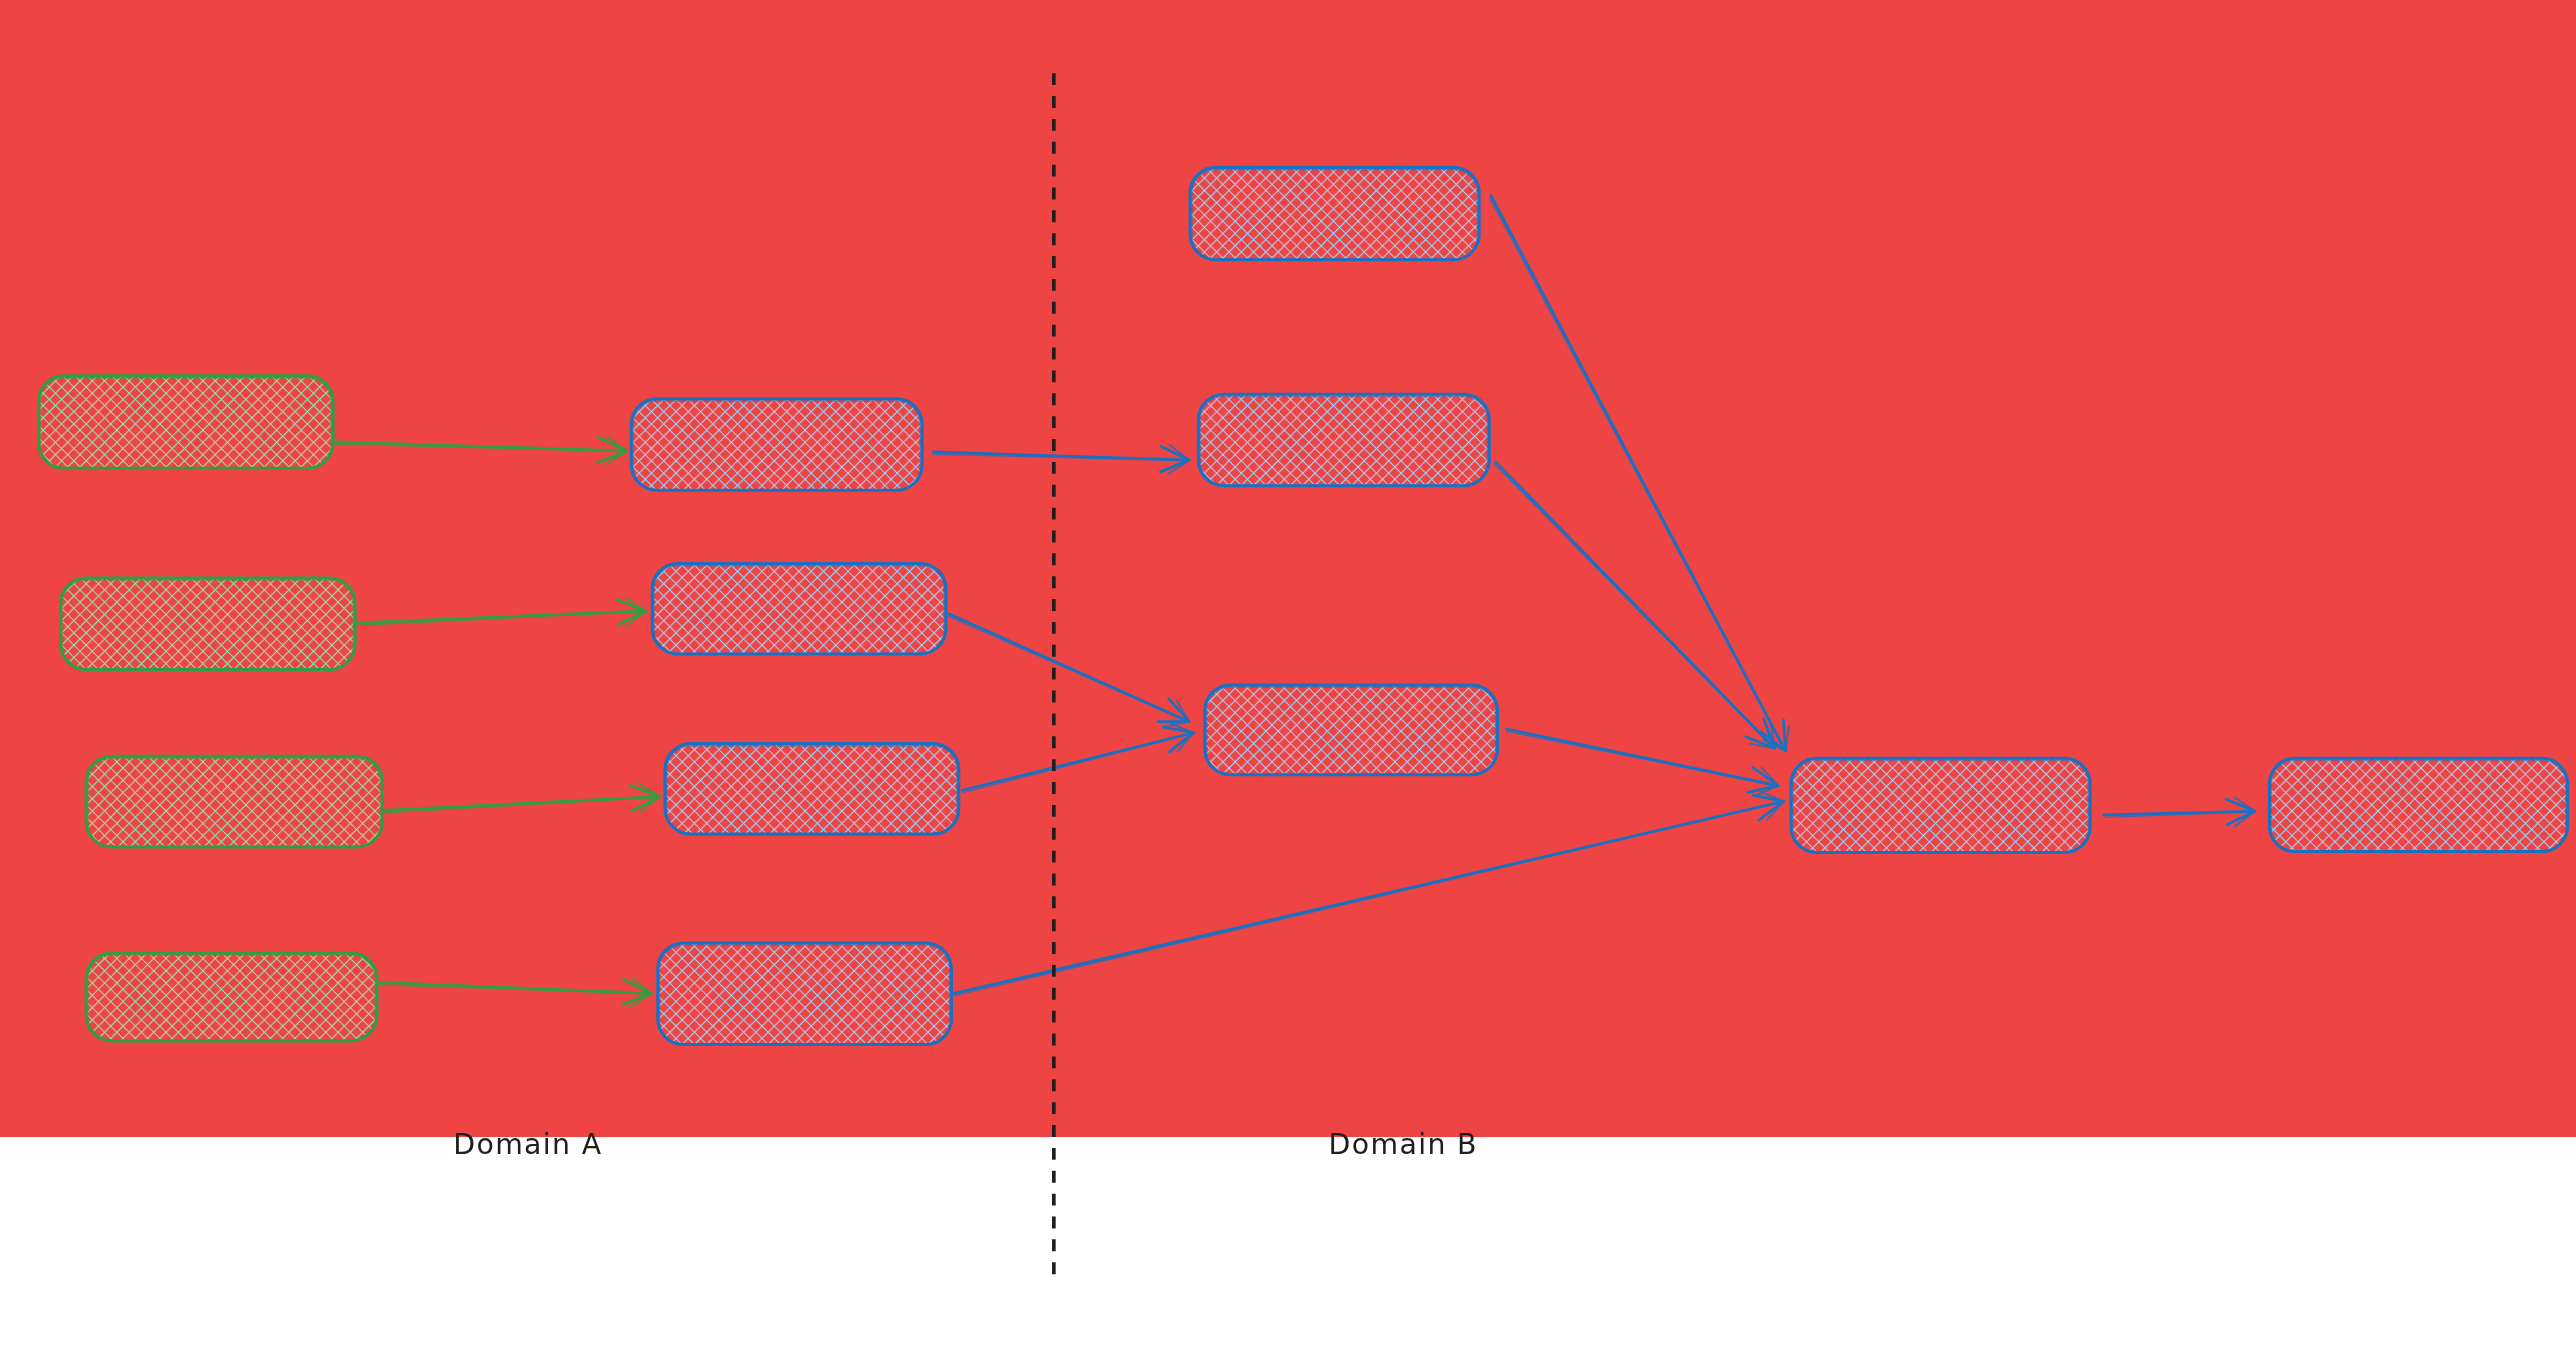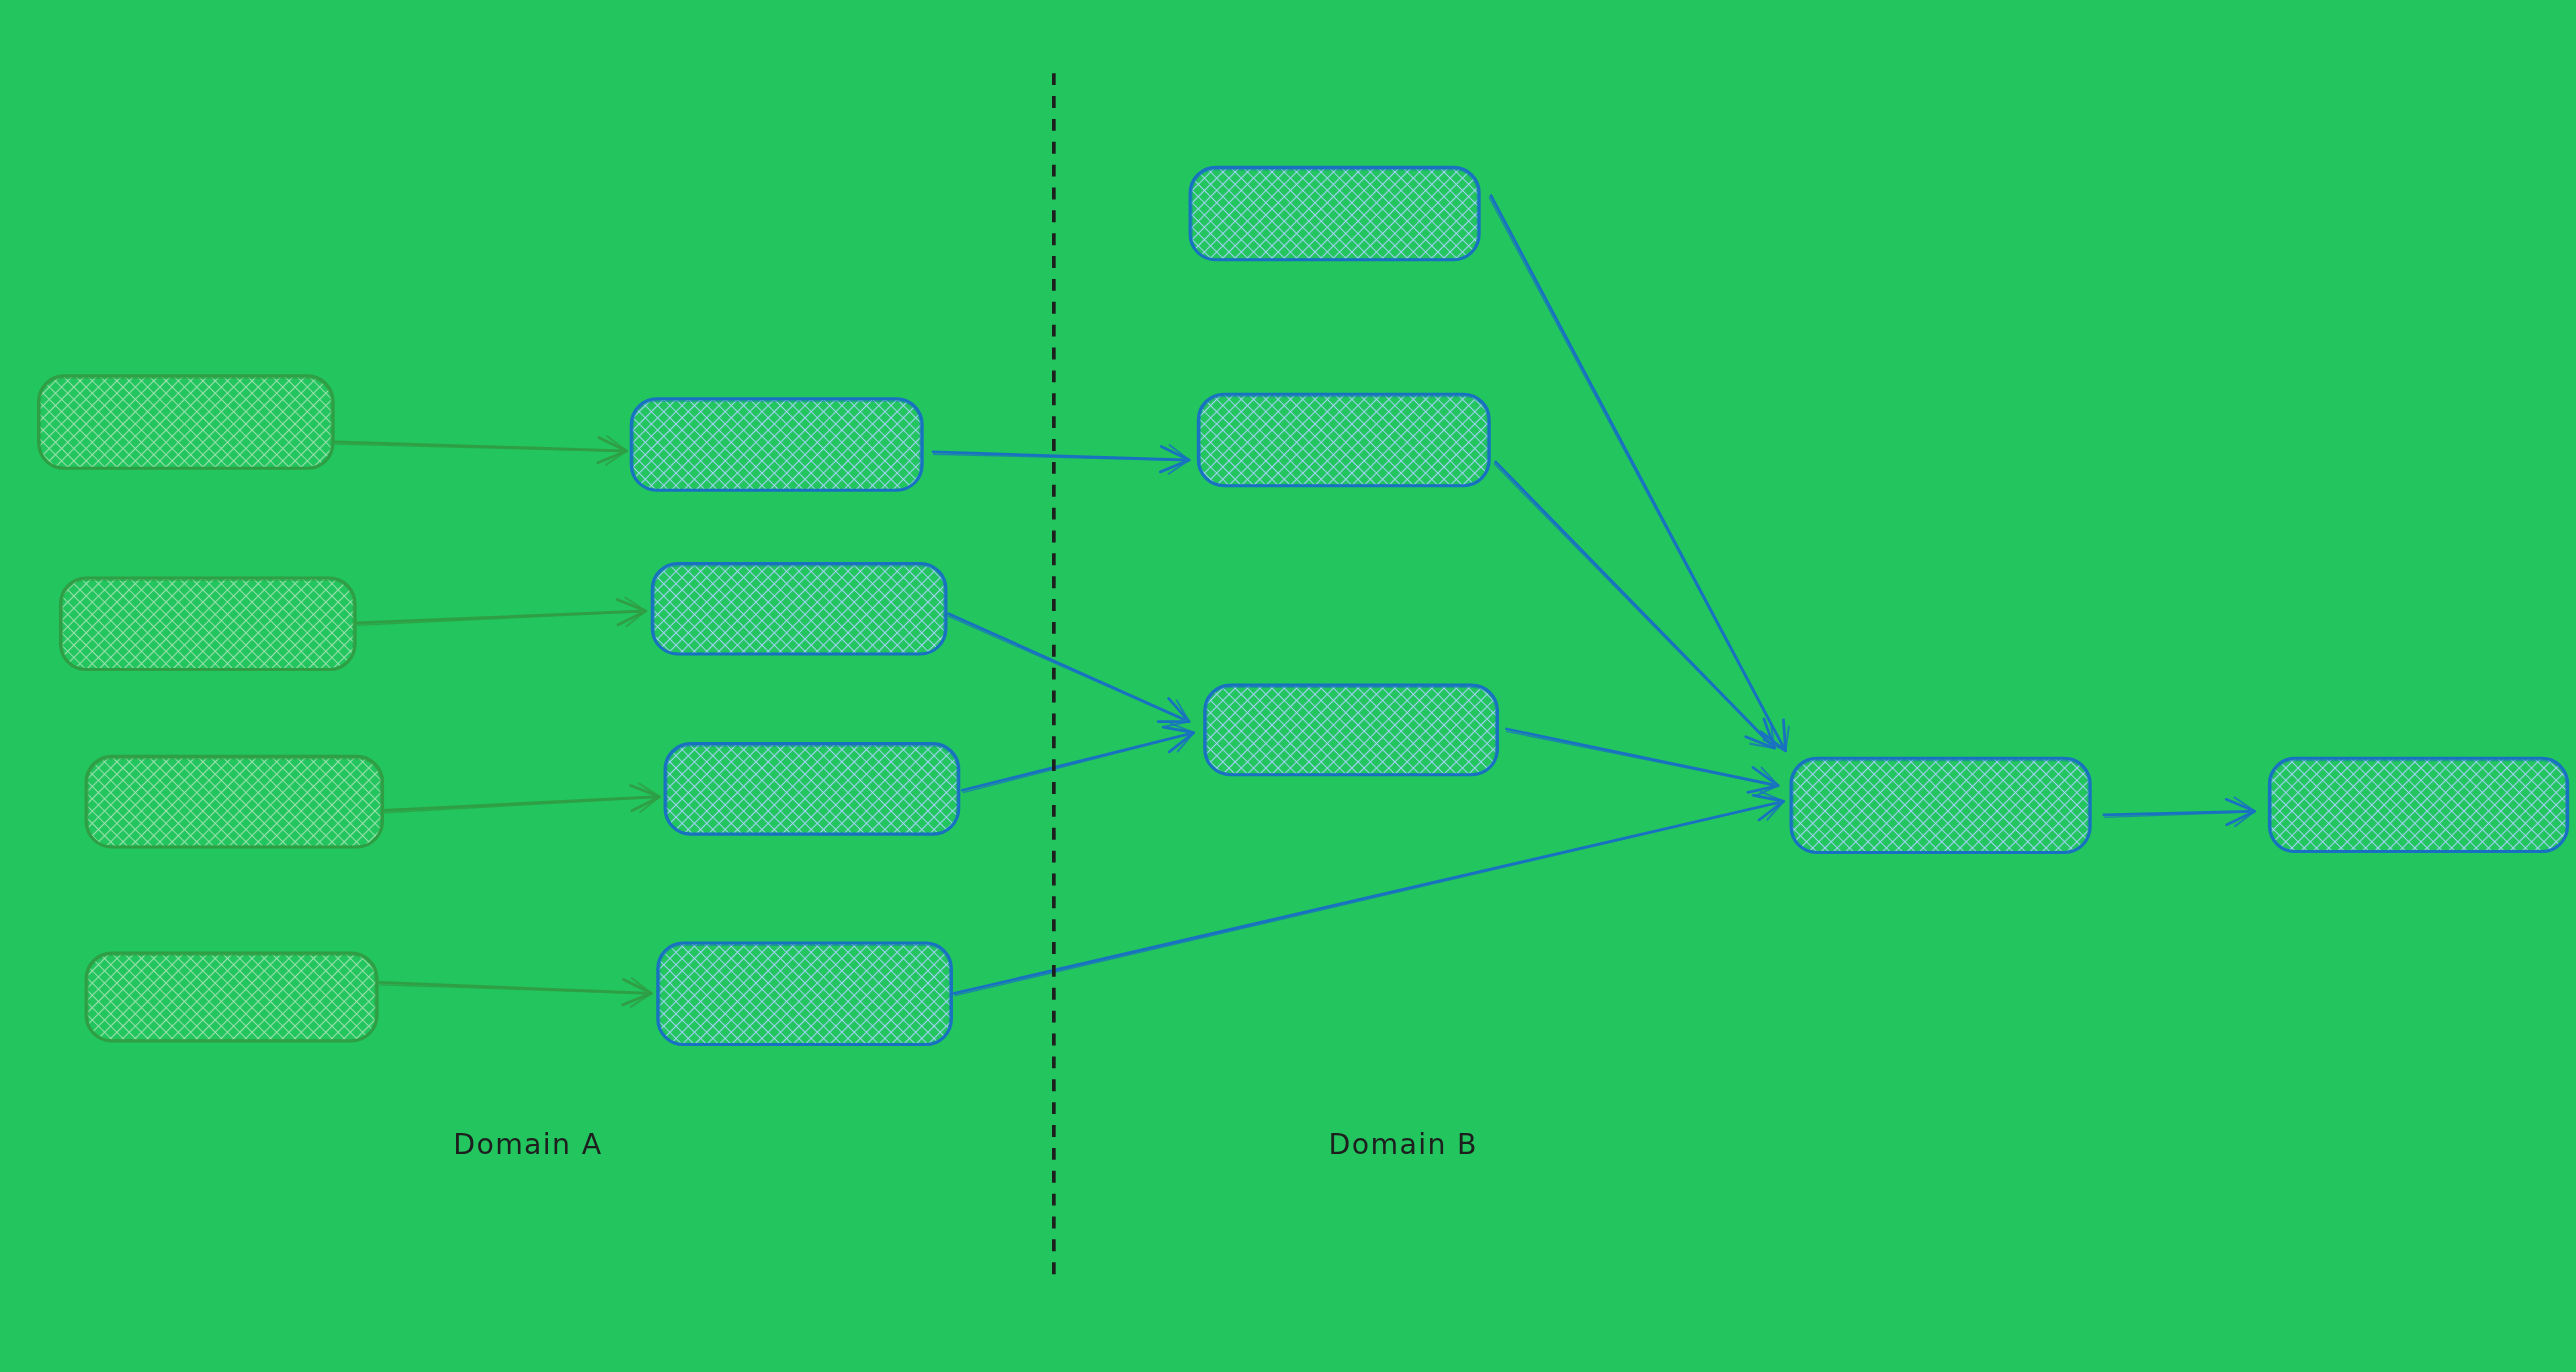--- a/index.html
+++ b/index.html
@@ -7,22 +7,22 @@
     padding: 0;
     background: #ffffff;
     width: 2576px;
     height: 1372px;
     overflow: hidden;
     font-family: "DejaVu Sans", "Liberation Sans", sans-serif;
   }
   .canvas-wrap {
     position: relative;
     width: 2576px;
-    height: 1372px;
-    background: #22c55e;
+    height: 1137px;
+    background: #ef4444;
   }
   svg { display: block; }
   .domain-label {
     font-family: "DejaVu Sans", "Liberation Sans", sans-serif;
     font-size: 31px;
     font-weight: 500;
     letter-spacing: 1.5px;
   }
 </style>
 </head>

